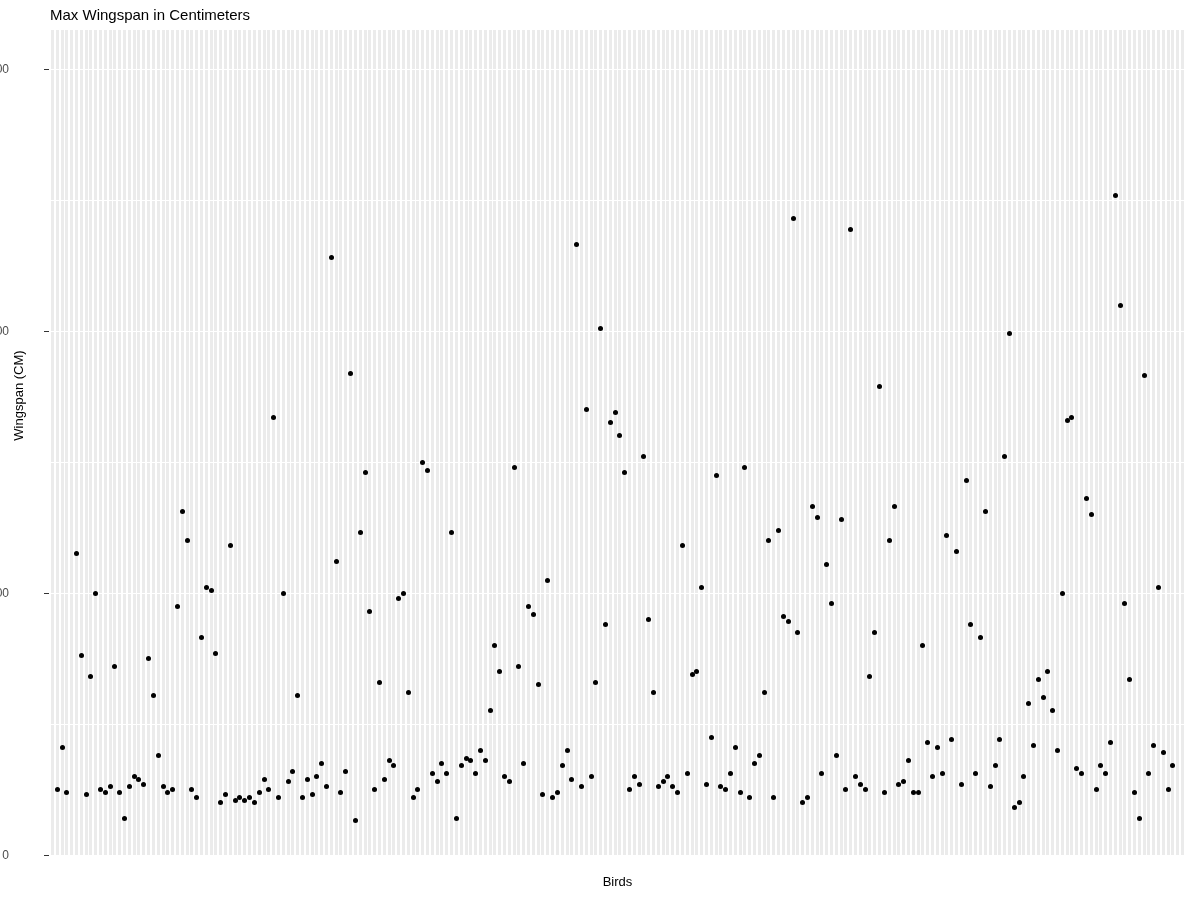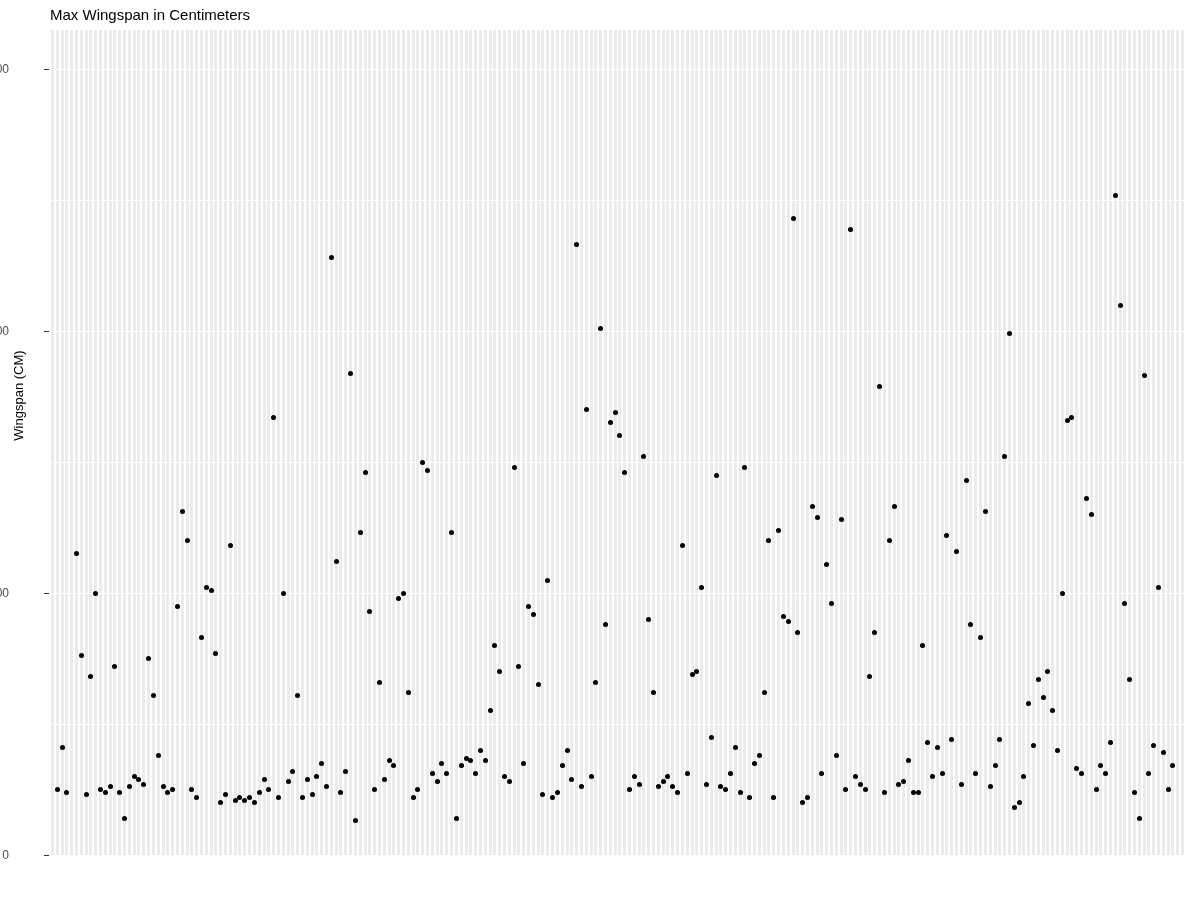--- a/index.html
+++ b/index.html
@@ -603,14 +603,15 @@
       <div class="ytick-label" style="top: 593.095px;">100</div>
       <div class="ytick-mark" style="top: 593.095px;"></div>
       <div class="ytick-label" style="top: 331.19px;">200</div>
       <div class="ytick-mark" style="top: 331.19px;"></div>
       <div class="ytick-label" style="top: 69.2857px;">300</div>
       <div class="ytick-mark" style="top: 69.2857px;"></div>
     </div>
 
   <div id="y-axis-title">Wingspan (CM)</div>
 
+  <div id="x-axis-title">Birds</div>
 
 </div>
 
 </body></html>

